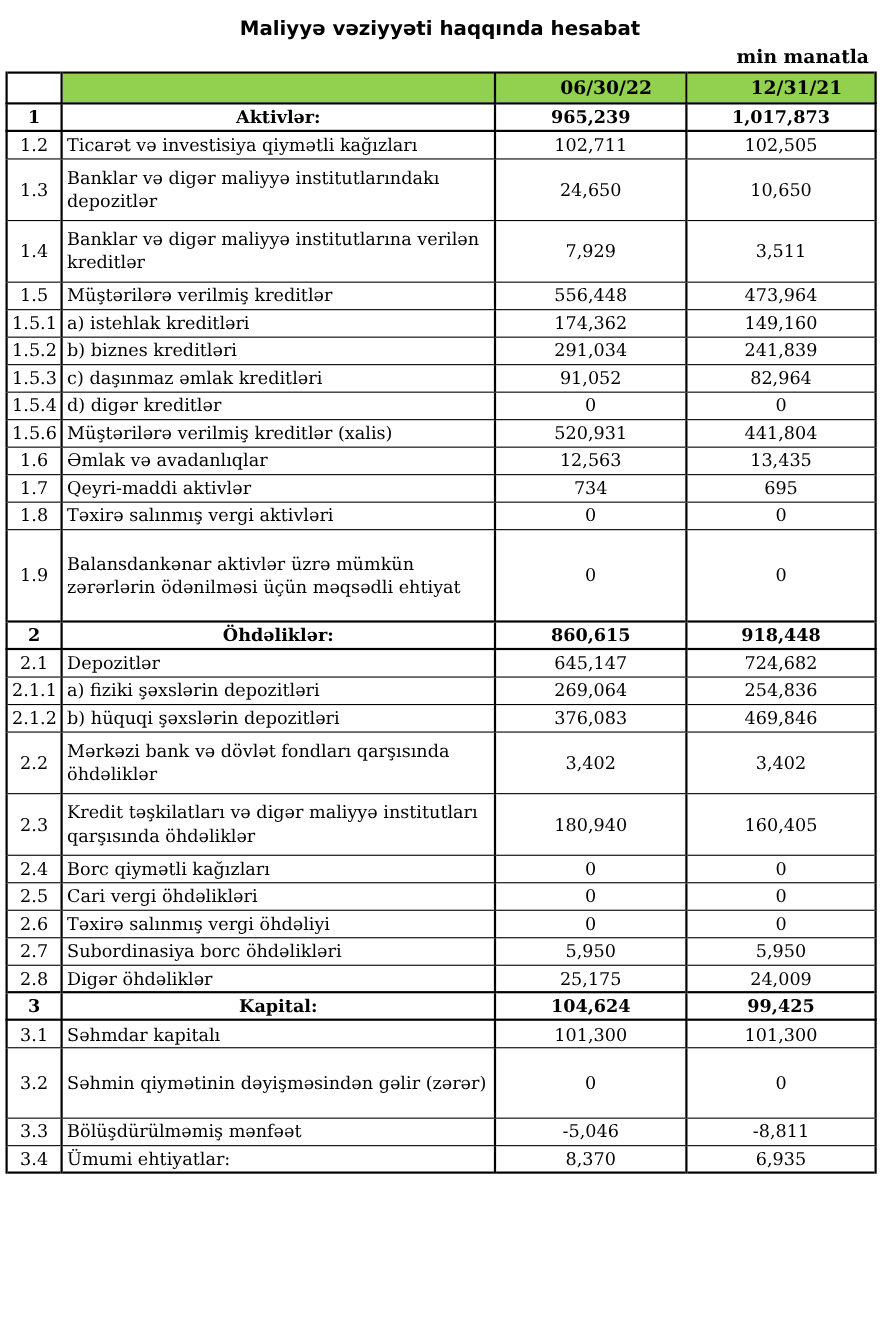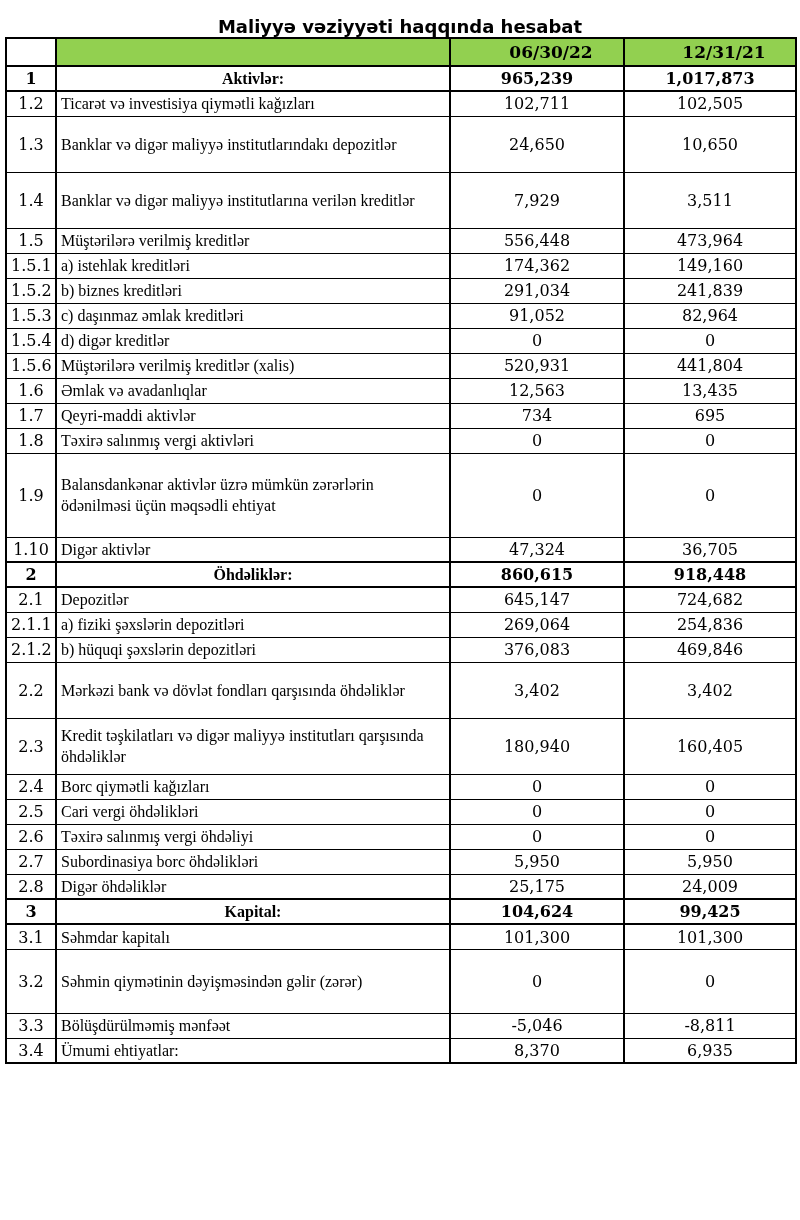--- a/index.html
+++ b/index.html
@@ -59,39 +59,39 @@
   }
   th.green { background: var(--accent, #92D050); }
   th.blank { background: #ffffff; }
   tbody tr { height: 25px; }
   td.num {
     text-align: center;
     padding: 1px 1px;
   }
   td.desc {
     text-align: left;
-    font-family: Liberation Serif, serif;
   }
   td.val {
     text-align: center;
   }
   tr.section td {
     font-weight: bold;
     border-top-width: 2px;
     border-bottom-width: 2px;
   }
   tr.section td.desc {
     text-align: center;
   }
 </style>
 </head>
 <body style="--accent: #92D050;">
 
 <div class="page">
   <div class="title">Maliyyə vəziyyəti haqqında hesabat</div>
+  <div class="unit-note">min manatla</div>
 
   <table class="fin">
     <colgroup>
       <col style="width:50px">
       <col style="width:394px">
       <col style="width:174px">
       <col style="width:172px">
     </colgroup>
     <thead>
       <tr>
@@ -179,26 +179,20 @@
           <td class="desc">Təxirə salınmış vergi aktivləri</td>
           <td class="val">0</td>
           <td class="val">0</td>
         </tr>
         <tr style="height: 84px;">
           <td class="num">1.9</td>
           <td class="desc">Balansdankənar aktivlər üzrə mümkün zərərlərin ödənilməsi üçün məqsədli ehtiyat</td>
           <td class="val">0</td>
           <td class="val">0</td>
         </tr>
-        <tr>
-          <td class="num">1.10</td>
-          <td class="desc">Digər aktivlər</td>
-          <td class="val">47,324</td>
-          <td class="val">36,705</td>
-        </tr>
         <tr class="section">
           <td class="num">2</td>
           <td class="desc">Öhdəliklər:</td>
           <td class="val">860,615</td>
           <td class="val">918,448</td>
         </tr>
         <tr>
           <td class="num">2.1</td>
           <td class="desc">Depozitlər</td>
           <td class="val">645,147</td>

